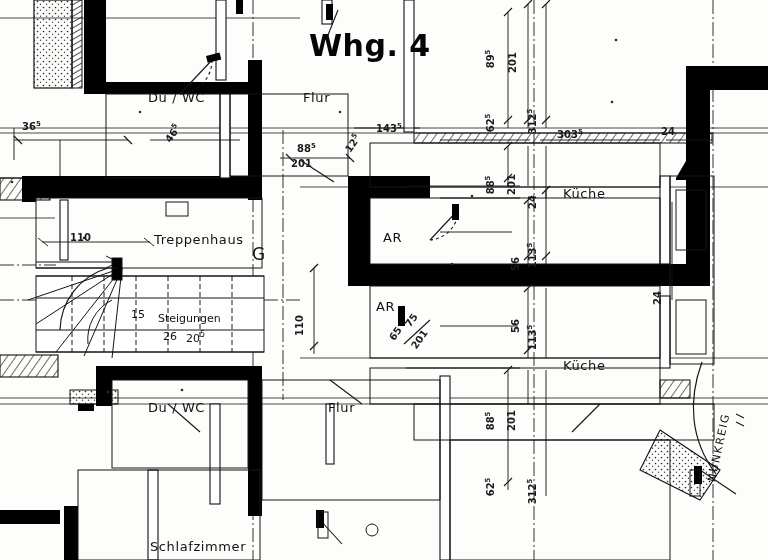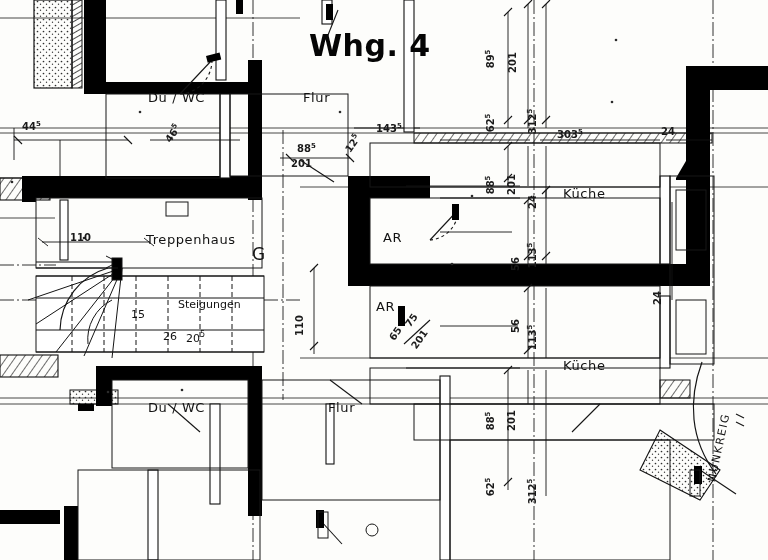--- a/index.html
+++ b/index.html
@@ -335,35 +335,36 @@
       <path d="M 702 362 C 688 400 690 440 716 474"></path>
       <path d="M 736 414 L 744 418"></path>
       <path d="M 736 422 L 744 426"></path>
     </g>
   </svg>
 
   <div class="title-label" style="left:309px; top:28px;">Whg. 4</div>
 
   <div class="room-label" style="left:148px; top:90px;">Du / WC</div>
   <div class="room-label" style="left:303px; top:90px;">Flur</div>
-  <div class="room-label" style="left:146px; top:232px;">Treppenhaus</div>
+  <div class="room-label" style="left:154px; top:232px;">Treppenhaus</div>
   <div class="room-label" style="left:383px; top:230px;">AR</div>
   <div class="room-label" style="left:563px; top:186px;">Küche</div>
   <div class="room-label" style="left:376px; top:299px;">AR</div>
   <div class="room-label" style="left:563px; top:358px;">Küche</div>
   <div class="room-label" style="left:148px; top:400px;">Du / WC</div>
   <div class="room-label" style="left:328px; top:400px;">Flur</div>
+  <div class="room-label" style="left:150px; top:539px;">Schlafzimmer</div>
 
   <div class="g-label" style="left:252px; top:244px;">G</div>
   <div class="stair-label" style="left:131px; top:308px;">15</div>
-  <div class="stair-label" style="left:158px; top:298px;margin-left:20px;">Steigungen</div>
+  <div class="stair-label" style="left:158px; top:312px;">Steigungen</div>
   <div class="stair-label" style="left:163px; top:330px;text-align:center;">26</div>
   <div class="stair-label" style="left:186px; top:330px;"><span>20</span><sup style="font-size:8px;">5</sup></div>
 
-  <div class="dim-label" style="left:22px; top:120px;"><span>44</span><sup style="font-size:7px;">5</sup></div>
+  <div class="dim-label" style="left:22px; top:120px;"><span>36</span><sup style="font-size:7px;">5</sup></div>
   <div class="dim-label dim-rot45" style="left:172px; top:132px;"><span>46</span><sup style="font-size:7px;">5</sup></div>
   <div class="dim-label" style="left:297px; top:142px;"><span>88</span><sup style="font-size:7px;">5</sup></div>
   <div class="dim-label" style="left:291px; top:158px;"><span>201</span></div>
   <div class="dim-label dim-rot45" style="left:352px; top:142px;"><span>12</span><sup style="font-size:7px;">5</sup></div>
   <div class="dim-label" style="left:376px; top:122px;"><span>143</span><sup style="font-size:7px;">5</sup></div>
 
   <div class="dim-label dim-v" style="left:496px; top:56px;"><span>89</span><sup style="font-size:7px;">5</sup></div>
   <div class="dim-label dim-v" style="left:518px; top:62px;"><span>201</span></div>
   <div class="dim-label dim-v" style="left:496px; top:120px;"><span>62</span><sup style="font-size:7px;">5</sup></div>
   <div class="dim-label dim-v" style="left:538px; top:122px;"><span>312</span><sup style="font-size:7px;">5</sup></div>

